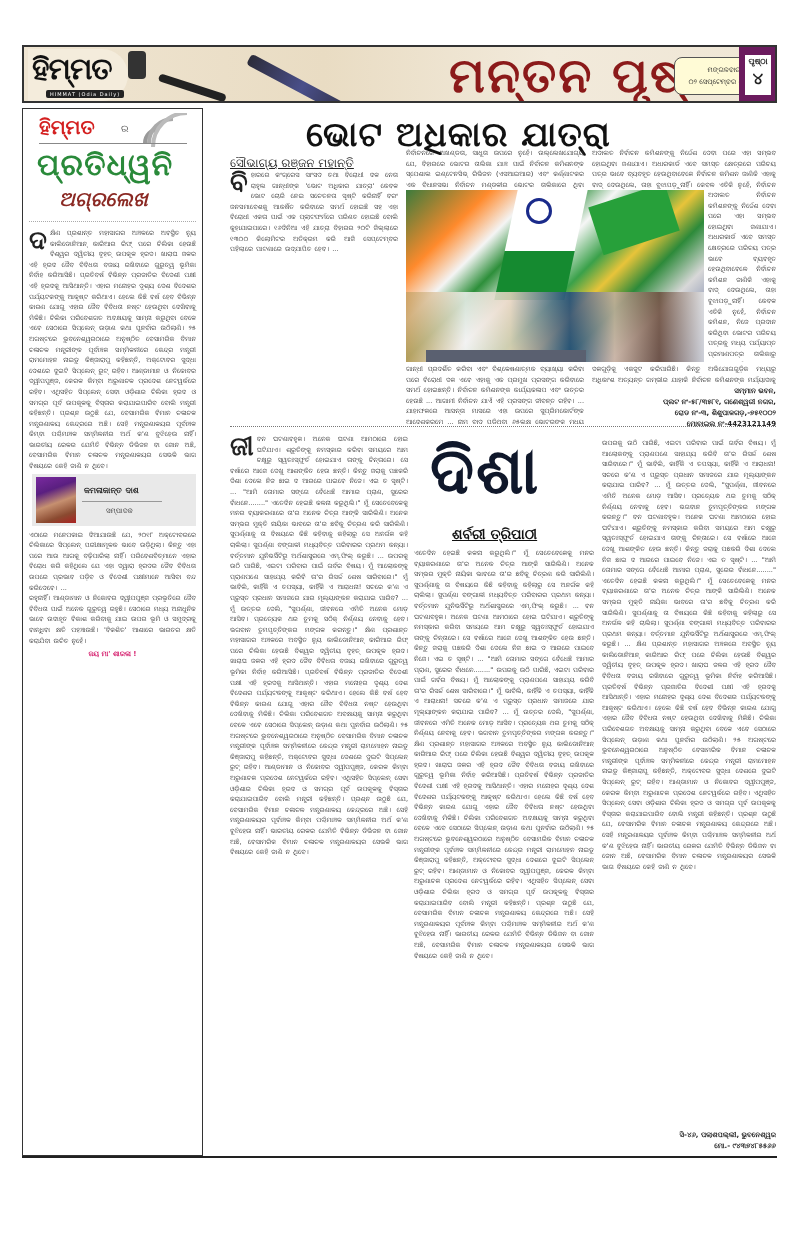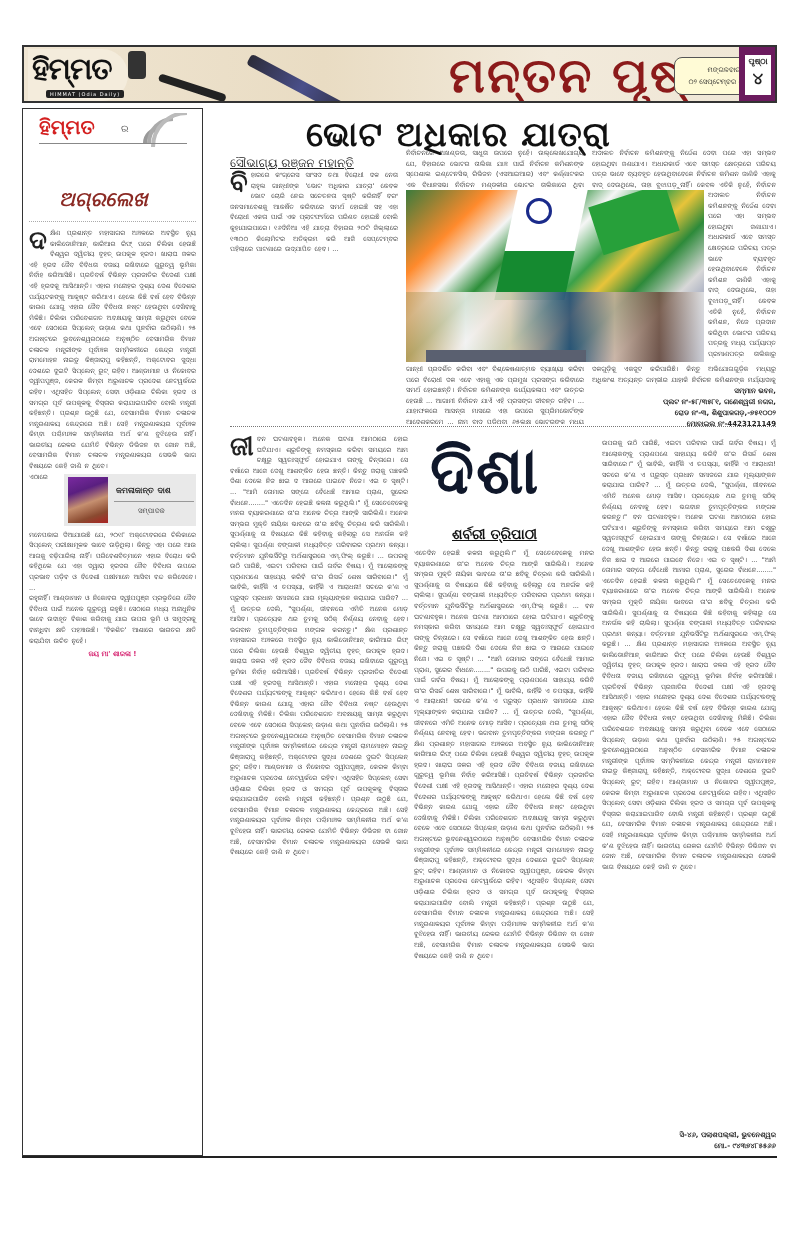--- a/index.html
+++ b/index.html
@@ -27,21 +27,21 @@
   .lb-brand { position: relative; height: 108px; }
   .lb-himmat { position: absolute; left: 10px; top: 6px; font-family: "DejaVu Sans", sans-serif; font-weight: bold; font-size: 20px; color: #d42020; }
   .lb-ra { position: absolute; left: 92px; top: 14px; font-size: 10px; color: #555; }
   .lb-wave { position: absolute; left: 110px; top: 4px; width: 48px; height: 34px; }
   .lb-underline { position: absolute; left: 10px; top: 34px; width: 148px; height: 1px; background: #888; }
   .lb-pratidhwani { position: absolute; left: 8px; top: 38px; font-family: "DejaVu Sans", sans-serif; font-weight: bold; font-size: 30px; color: #2a8a3a; letter-spacing: 1px; }
   .lb-agralekha { position: absolute; left: 30px; top: 78px; font-family: "DejaVu Serif", serif; font-style: italic; font-weight: bold; font-size: 20px; color: #8b2a24; }
   .lb-dots { height: 1px; border-top: 1.5px dotted #aaa; margin: 4px 0 6px 0; }
   .body-text { font-size: 6.6px; line-height: 10.6px; text-align: justify; color: #333; word-spacing: 1px; }
   .dropcap { float: left; font-size: 26px; line-height: 24px; font-weight: bold; margin: 0 3px 0 0; color: #222; }
-  .editor-card { float: right; width: 132px; height: 52px; background: #e9e9e9; margin: 2px 0 4px 6px; position: relative; padding-left: 36px; }
+  .editor-card { float: right; width: 164px; height: 52px; background: #e9e9e9; margin: 2px 0 4px 6px; position: relative; padding-left: 36px; }
   .editor-photo { position: absolute; left: 4px; top: 3px; width: 40px; height: 46px; background: linear-gradient(160deg,#7a2aa0 0%,#5a1f80 30%,#c69070 55%,#8a4a30 80%,#a22 100%); }
   .editor-name { position: absolute; left: 52px; top: 12px; font-size: 8px; font-weight: bold; color: #222; }
   .editor-rule { position: absolute; left: 50px; top: 27px; width: 80px; height: 1px; background: #999; }
   .editor-role { position: absolute; left: 74px; top: 32px; font-size: 7px; color: #333; }
   .jay { text-align: center; color: #d41a6a; font-weight: bold; font-size: 7px; margin-top: 4px; }
 
   
   .right { position: absolute; left: 216px; top: 108px; width: 560px; }
   .headline { position: absolute; left: 90px; top: 6px; font-family: "DejaVu Sans", sans-serif; font-weight: bold; font-size: 34px; color: #111; letter-spacing: 1px; }
   .byline { position: absolute; left: 14px; top: 48px; font-size: 12px; text-decoration: underline; color: #222; }
@@ -92,20 +92,21 @@
 <div class="left-box">
   <div class="lb-brand">
     <span class="lb-himmat">ହିମ୍ମତ</span>
     <span class="lb-ra">ର</span>
     <svg class="lb-wave" viewBox="0 0 48 34">
       <path d="M6 30 A14 14 0 0 1 20 16" stroke="#999" stroke-width="4" fill="none"></path>
       <path d="M6 30 A24 24 0 0 1 30 6" stroke="#aaa" stroke-width="4" fill="none" transform="translate(4,0)"></path>
       <path d="M6 30 A34 34 0 0 1 40 -4" stroke="#bbb" stroke-width="4" fill="none" transform="translate(8,4)"></path>
     </svg>
     <div class="lb-underline"></div>
+    <span class="lb-pratidhwani">ପ୍ରତିଧ୍ୱନି</span>
     <span class="lb-agralekha">ଅଗ୍ରଲେଖ</span>
   </div>
   <div class="lb-dots"></div>
   <div class="body-text">
     <span class="dropcap">ଦ</span>
     <span>କ୍ଷିଣ ପ୍ରଶାନ୍ତ ମହାସାଗର ଅଞ୍ଚଳରେ ଅବସ୍ଥିତ ନ୍ୟୁ କାଲିଡୋନିଆନ୍ କାରିଆର ରିଫ୍ ପରେ ଚିଲିକା ହେଉଛି ବିଶ୍ୱର ଦ୍ୱିତୀୟ ବୃହତ୍ ଉପକୂଳ ହ୍ରଦ। ଖାରାଘ ଜଳର ଏହି ହ୍ରଦ ଜୈବ ବିବିଧତା ବଜାୟ ରଖିବାରେ ଗୁରୁତ୍ୱ ଭୂମିକା ନିର୍ବାହ କରିଆସିଛି। ପ୍ରତିବର୍ଷ ବିଭିନ୍ନ ପ୍ରଜାତିର ବିଦେଶୀ ପକ୍ଷୀ ଏହି ହ୍ରଦକୁ ଆସିଥାନ୍ତି। ଏହାର ମନୋହର ଦୃଶ୍ୟ ଦେଶ ବିଦେଶର ପର୍ଯ୍ୟଟକଙ୍କୁ ଆକୃଷ୍ଟ କରିଥାଏ। ହେଲେ କିଛି ବର୍ଷ ହେବ ବିଭିନ୍ନ କାରଣ ଯୋଗୁ ଏହାର ଜୈବ ବିବିଧତା ନଷ୍ଟ ହେଉଥିବା ଦେଖିବାକୁ ମିଳିଛି। ଚିଲିକା ପରିବେଶଗତ ଅବକ୍ଷୟକୁ ସାମ୍ନା କରୁଥିବା ବେଳେ ଏବେ ସେଠାରେ ସିପ୍ଲେନ୍ ଉଡ଼ାଣ କଥା ପୁନର୍ବାର ଉଠିଲାଣି। ୨୫ ଅଗଷ୍ଟରେ ଭୁବନେଶ୍ୱରଠାରେ ଅନୁଷ୍ଠିତ ବେସାମରିକ ବିମାନ ଚଳାଚଳ ମନ୍ତ୍ରୀଙ୍କ ପୂର୍ବାଞ୍ଚଳ ସମ୍ମିଳନୀରେ କେନ୍ଦ୍ର ମନ୍ତ୍ରୀ ରାମମୋହନ ନାଇଡୁ କିଞ୍ଜାରାପୁ କହିଛନ୍ତି, ଅକ୍ଟୋବର ସୁଦ୍ଧା ଦେଶରେ ଦୁଇଟି ସିପ୍ଲେନ୍ ରୁଟ୍ ରହିବ। ଆଣ୍ଡାମାନ ଓ ନିକୋବର ଦ୍ୱୀପପୁଞ୍ଜ, କେରଳ କିମ୍ବା ଅରୁଣାଚଳ ପ୍ରଦେଶ ନେଟୱର୍କରେ ରହିବ। ଏଥିସହିତ ସିପ୍ଲେନ୍ ସେବା ଓଡ଼ିଶାର ଚିଲିକା ହ୍ରଦ ଓ ସମଗ୍ର ପୂର୍ବ ଉପକୂଳକୁ ବିସ୍ତାର କରାଯାଇପାରିବ ବୋଲି ମନ୍ତ୍ରୀ କହିଛନ୍ତି। ପ୍ରଶ୍ନ ଉଠୁଛି ଯେ, ବେସାମରିକ ବିମାନ ଚଳାଚଳ ମନ୍ତ୍ରଣାଳୟ କେନ୍ଦ୍ରରେ ଅଛି। ସେହି ମନ୍ତ୍ରଣାଳୟର ପୂର୍ବାଞ୍ଚଳ କିମ୍ବା ପଶ୍ଚିମାଞ୍ଚଳ ସମ୍ମିଳନୀର ଅର୍ଥ କ'ଣ ବୁଝିହେଉ ନାହିଁ। ଭାରତୀୟ ରେଳର ଯେମିତି ବିଭିନ୍ନ ଡିଭିଜନ ବା ଜୋନ ଅଛି, ବେସାମରିକ ବିମାନ ଚଳାଚଳ ମନ୍ତ୍ରଣାଳୟର ସେଭଳି ଭାଗ ବିଷୟରେ କେହି ଜାଣି ନ ଥିବେ।</span>
     <div class="editor-card">
       <div class="editor-photo"></div>
       <div class="editor-name">କମଳାକାନ୍ତ ଦାଶ</div>
       <div class="editor-rule"></div>

